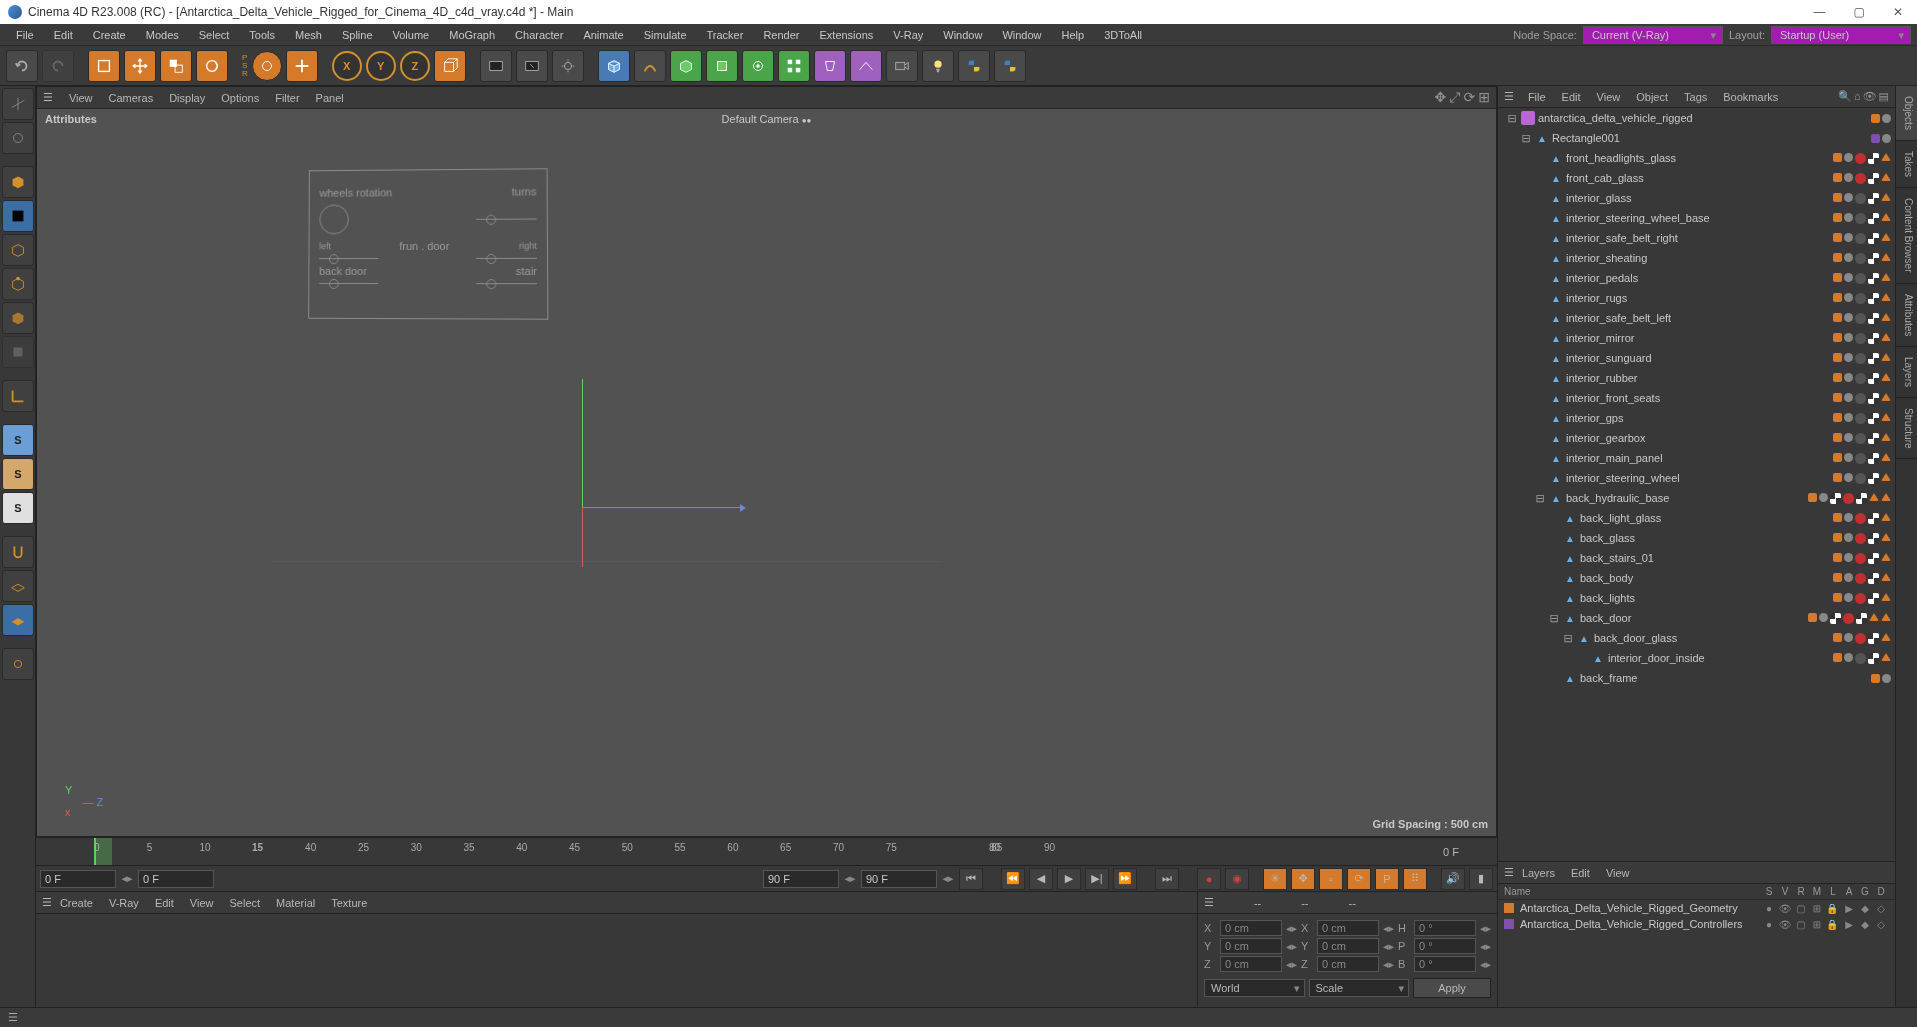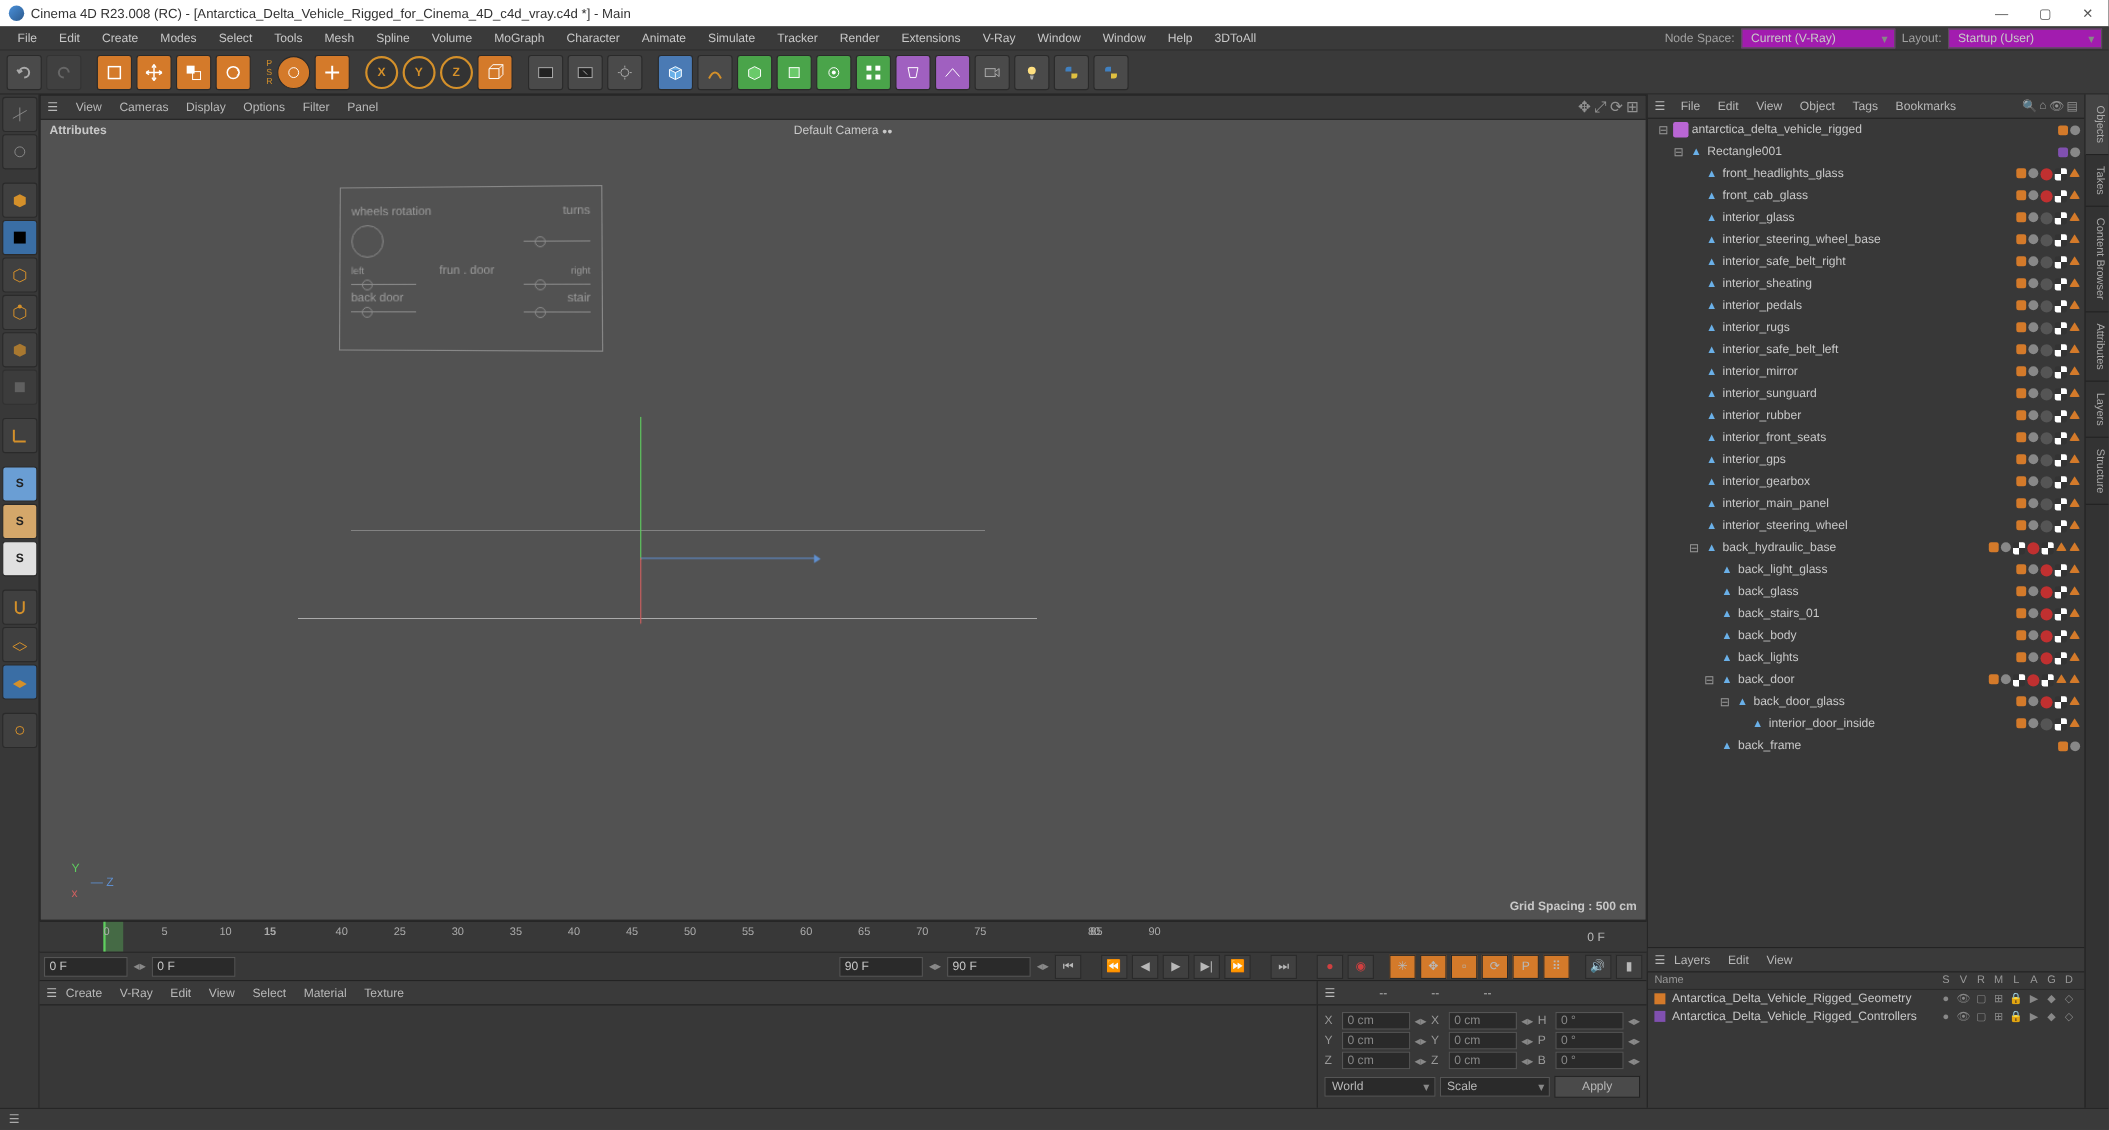--- a/index.html
+++ b/index.html
@@ -485,21 +485,21 @@
         </div>
       </div>
     </div>
 
     <div class="timeline">
       <div class="tl-playhead"></div>
       <div class="tl-ruler" id="tl-ruler">
           <div class="tick" style="left: 0px;">0</div>
           <div class="tick" style="left: 52.7778px;">5</div>
           <div class="tick" style="left: 105.556px;">10</div>
-          <div class="tick" style="left: 146px; font-weight: bold;">15</div>
+          <div class="tick" style="left: 158px; font-weight: bold;">15</div>
           <div class="tick" style="left: 211.111px;">40</div>
           <div class="tick" style="left: 263.889px;">25</div>
           <div class="tick" style="left: 316.667px;">30</div>
           <div class="tick" style="left: 369.444px;">35</div>
           <div class="tick" style="left: 422.222px;">40</div>
           <div class="tick" style="left: 475px;">45</div>
           <div class="tick" style="left: 527.778px;">50</div>
           <div class="tick" style="left: 580.556px;">55</div>
           <div class="tick" style="left: 633.333px;">60</div>
           <div class="tick" style="left: 686.111px;">65</div>

